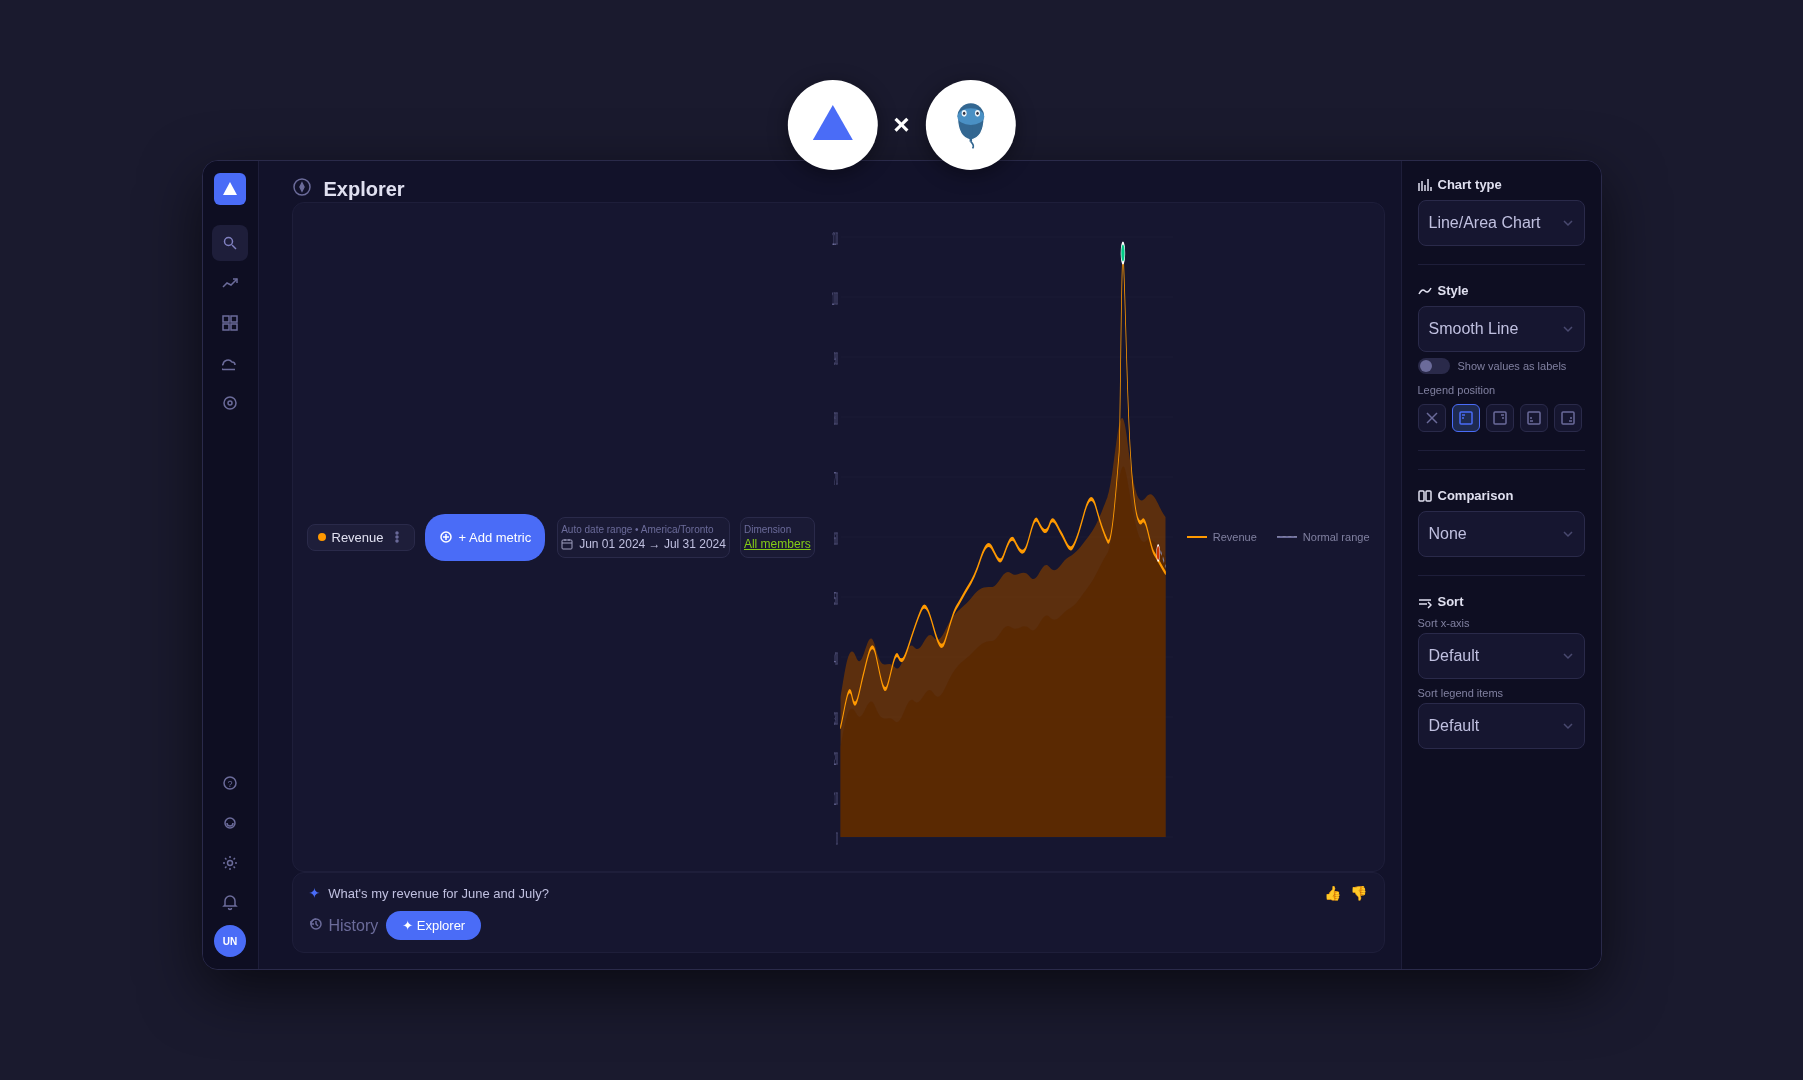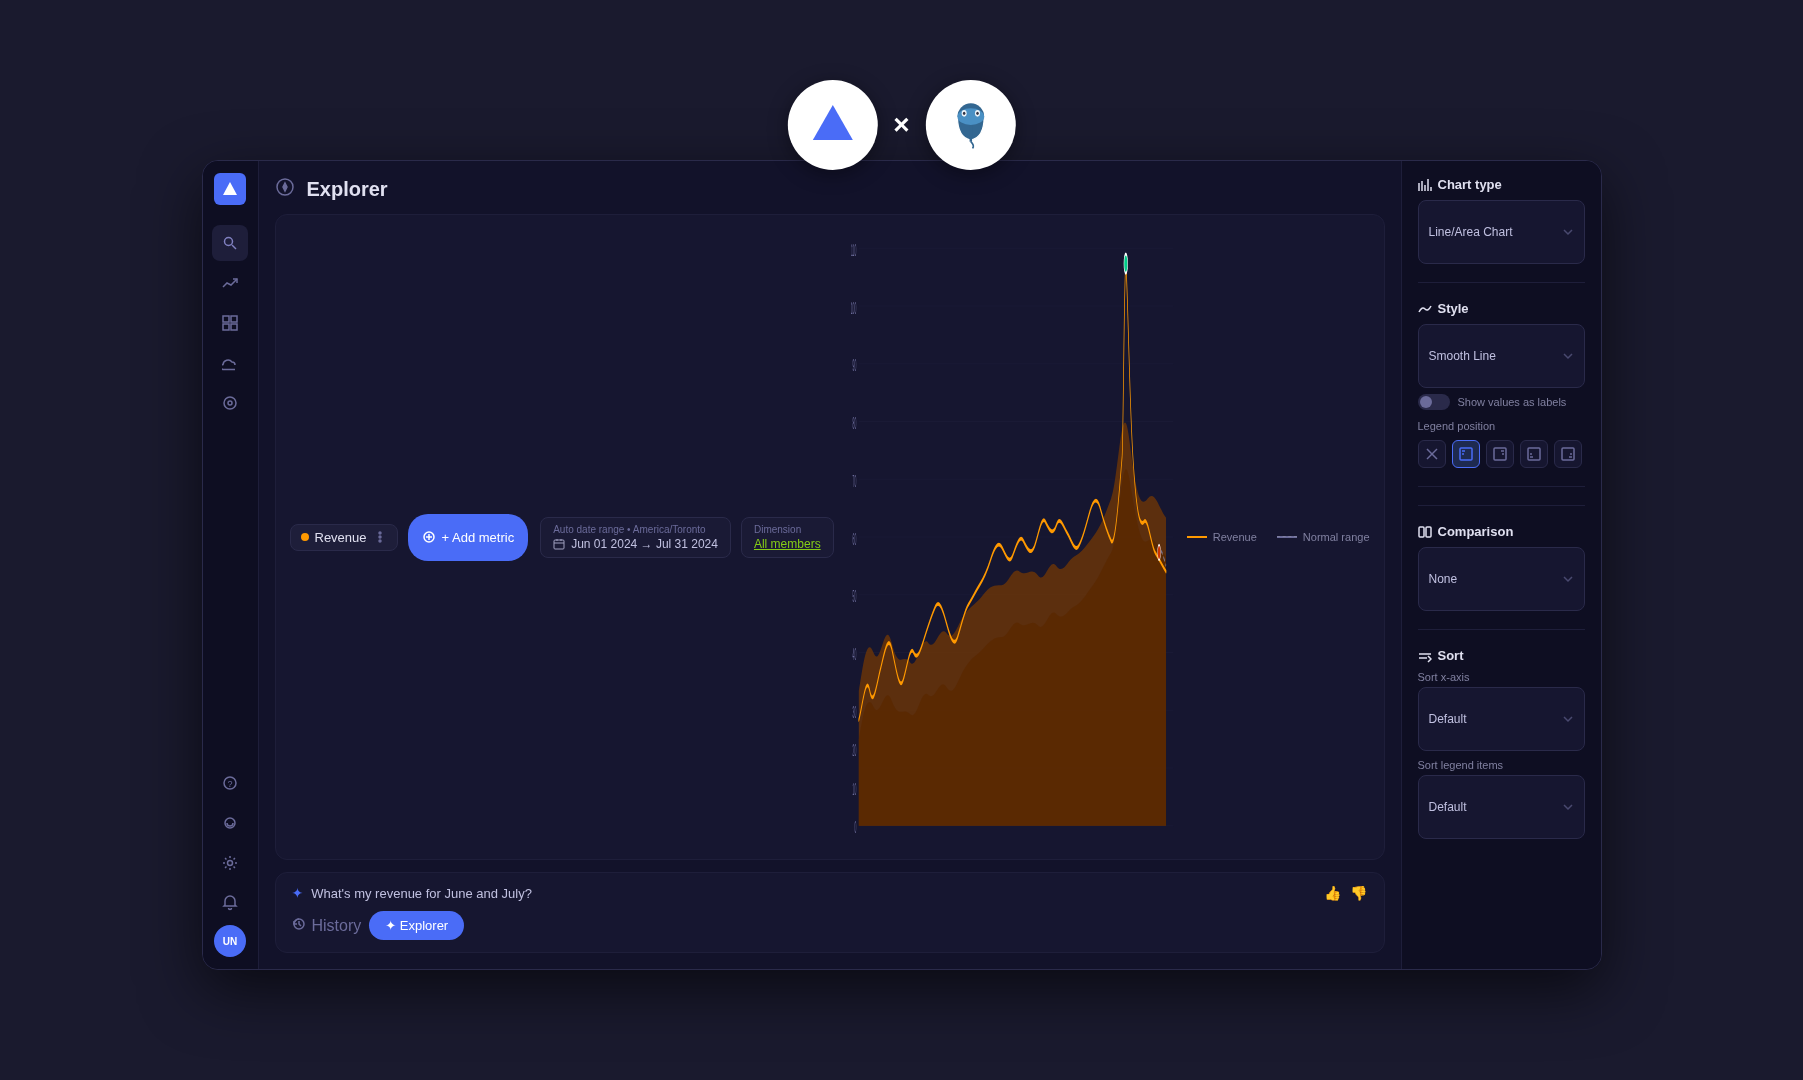--- a/index.html
+++ b/index.html
@@ -119,22 +119,22 @@
       font-size: 10px;
       font-weight: bold;
     }
 
     
     .main-content {
       flex: 1;
       display: flex;
       flex-direction: column;
       padding: 16px;
-      gap: 12px;
       overflow: hidden;
+      margin-left: 17px;
     }
 
     
     .header {
       display: flex;
       align-items: center;
       gap: 12px;
     }
     .header-icon {
       color: #6b6b9a;
@@ -195,21 +195,21 @@
 
     .filters-row {
       display: flex;
       align-items: center;
       gap: 10px;
     }
     .filter-box {
       background: #1a1a35;
       border: 1px solid #2a2a4a;
       border-radius: 8px;
-      padding: 6px 12px;
+      padding: 6px 3px;
       color: #a0a0c0;
       font-size: 12px;
     }
     .filter-label {
       font-size: 10px;
       color: #6b6b9a;
       margin-bottom: 2px;
     }
     .filter-date {
       display: flex;
@@ -321,23 +321,23 @@
       margin-bottom: 8px;
       display: flex;
       align-items: center;
       gap: 6px;
     }
     .panel-dropdown {
       width: 100%;
       background: #161630;
       border: 1px solid #2a2a4a;
       border-radius: 8px;
-      padding: 24px 10px;
+      padding: 13px 10px;
       color: #c0c0e0;
-      font-size: 12px;
+      font-size: 16px;
       display: flex;
       align-items: center;
       justify-content: space-between;
       cursor: pointer;
     }
     .panel-dropdown svg {
       opacity: 0.6;
     }
 
     .style-section {}

